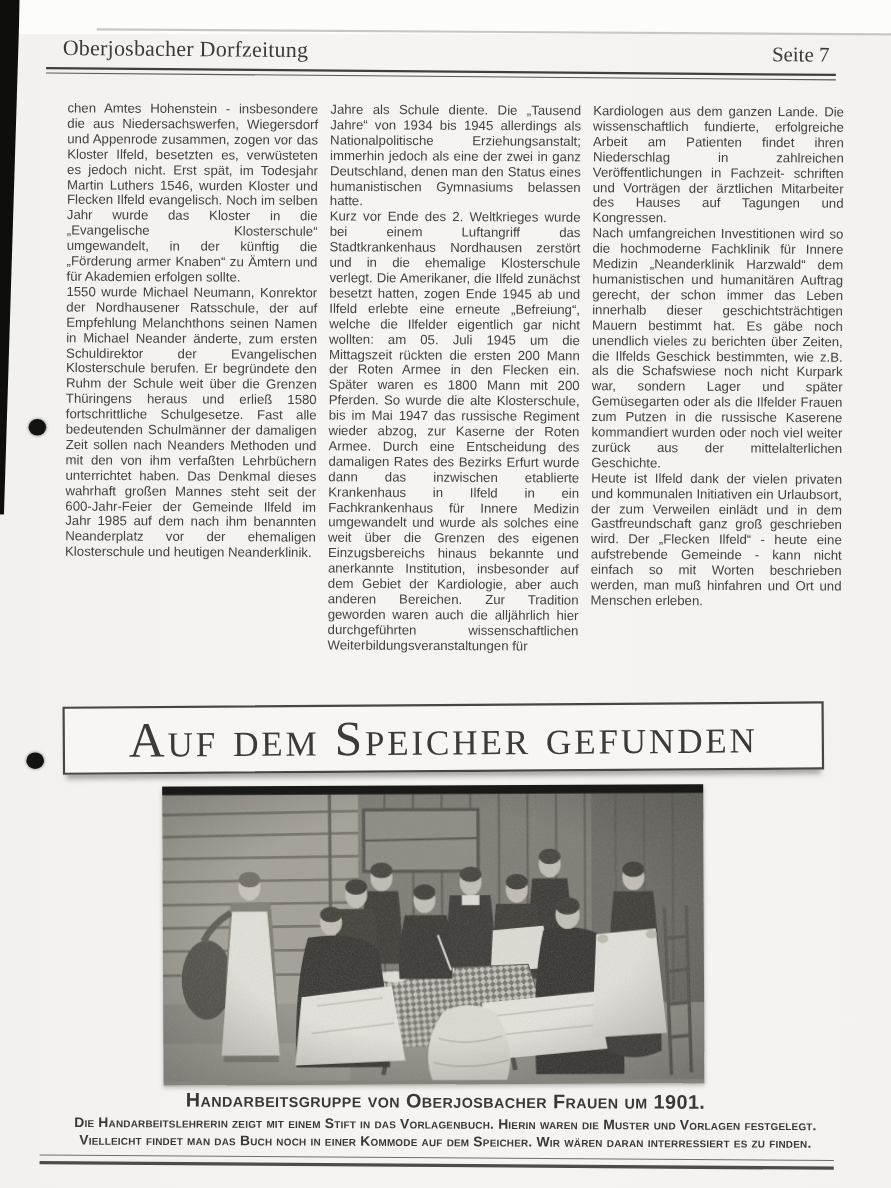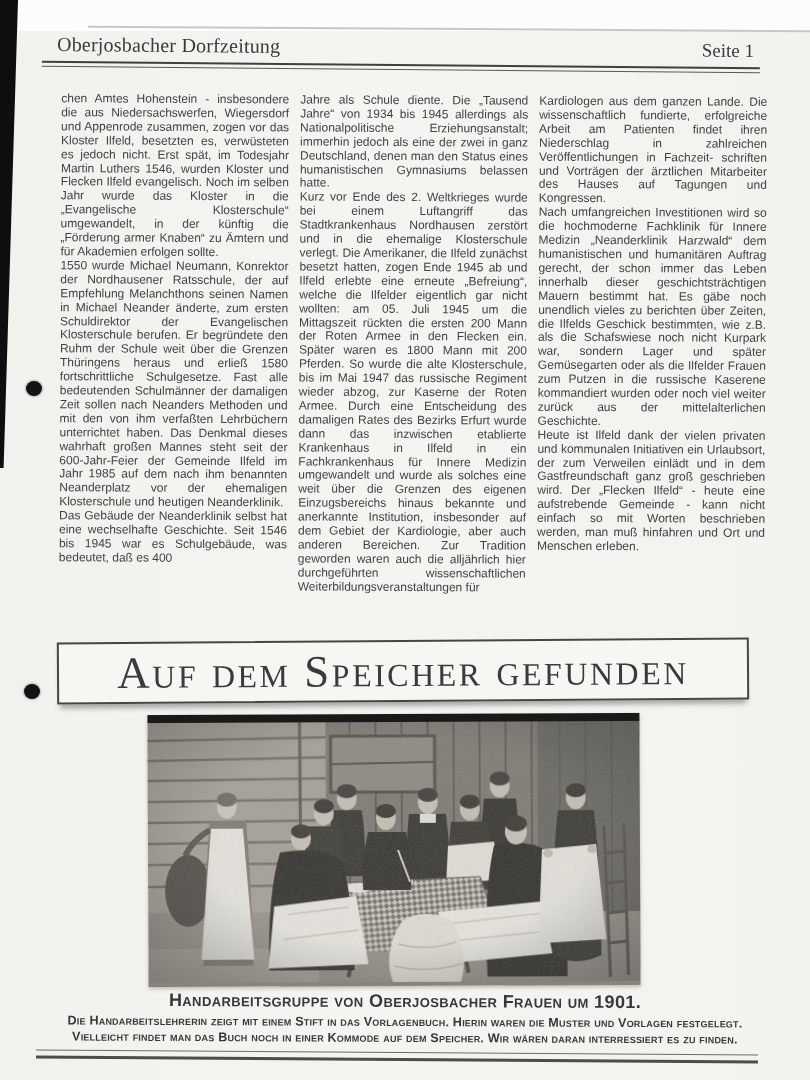--- a/index.html
+++ b/index.html
@@ -94,30 +94,29 @@
 
 <div class="paper"></div>
 <div class="page-edge"></div>
 <div class="corner-wedge"></div>
 <div class="hole hole-1"></div>
 <div class="hole hole-2"></div>
 
 <div class="header">
   <div class="header-row">
     <span class="masthead">Oberjosbacher Dorfzeitung</span>
-    <span class="page-num">Seite 1</span>
+    <span class="page-num">Seite 7</span>
   </div>
   <div class="header-rule"></div>
 </div>
 
 <div class="columns">
   <div class="col">
     <p>chen Amtes Hohenstein - insbesondere die aus Niedersachswerfen, Wiegersdorf und Appenrode zusammen, zogen vor das Kloster Ilfeld, besetzten es, verwüsteten es jedoch nicht. Erst spät, im Todesjahr Martin Luthers 1546, wurden Kloster und Flecken Ilfeld evangelisch. Noch im selben Jahr wurde das Kloster in die „Evangelische Klosterschule“ umgewandelt, in der künftig die „Förderung armer Knaben“ zu Ämtern und für Akademien erfolgen sollte.</p>
     <p>1550 wurde Michael Neumann, Konrektor der Nordhausener Ratsschule, der auf Empfehlung Melanchthons seinen Namen in Michael Neander änderte, zum ersten Schuldirektor der Evangelischen Klosterschule berufen. Er begründete den Ruhm der Schule weit über die Grenzen Thüringens heraus und erließ 1580 fortschrittliche Schulgesetze. Fast alle bedeutenden Schulmänner der damaligen Zeit sollen nach Neanders Methoden und mit den von ihm verfaßten Lehrbüchern unterrichtet haben. Das Denkmal dieses wahrhaft großen Mannes steht seit der 600-Jahr-Feier der Gemeinde Ilfeld im Jahr 1985 auf dem nach ihm benannten Neanderplatz vor der ehemaligen Klosterschule und heutigen Neanderklinik.</p>
-    <p>Das Gebäude der Neanderklinik selbst hat eine wechselhafte Geschichte. Seit 1546 bis 1945 war es Schulgebäude, was bedeutet, daß es 400</p>
   </div>
   <div class="col">
     <p>Jahre als Schule diente. Die „Tausend Jahre“ von 1934 bis 1945 allerdings als Nationalpolitische Erziehungsanstalt; immerhin jedoch als eine der zwei in ganz Deutschland, denen man den Status eines humanistischen Gymnasiums belassen hatte.</p>
     <p>Kurz vor Ende des 2. Weltkrieges wurde bei einem Luftangriff das Stadtkrankenhaus Nordhausen zerstört und in die ehemalige Klosterschule verlegt. Die Amerikaner, die Ilfeld zunächst besetzt hatten, zogen Ende 1945 ab und Ilfeld erlebte eine erneute „Befreiung“, welche die Ilfelder eigentlich gar nicht wollten: am 05. Juli 1945 um die Mittagszeit rückten die ersten 200 Mann der Roten Armee in den Flecken ein. Später waren es 1800 Mann mit 200 Pferden. So wurde die alte Klosterschule, bis im Mai 1947 das russische Regiment wieder abzog, zur Kaserne der Roten Armee. Durch eine Entscheidung des damaligen Rates des Bezirks Erfurt wurde dann das inzwischen etablierte Krankenhaus in Ilfeld in ein Fachkrankenhaus für Innere Medizin umgewandelt und wurde als solches eine weit über die Grenzen des eigenen Einzugsbereichs hinaus bekannte und anerkannte Institution, insbesonder auf dem Gebiet der Kardiologie, aber auch anderen Bereichen. Zur Tradition geworden waren auch die alljährlich hier durchgeführten wissenschaftlichen Weiterbildungsveranstaltungen für</p>
   </div>
   <div class="col">
     <p>Kardiologen aus dem ganzen Lande. Die wissenschaftlich fundierte, erfolgreiche Arbeit am Patienten findet ihren Niederschlag in zahlreichen Veröffentlichungen in Fachzeit- schriften und Vorträgen der ärztlichen Mitarbeiter des Hauses auf Tagungen und Kongressen.</p>
     <p>Nach umfangreichen Investitionen wird so die hochmoderne Fachklinik für Innere Medizin „Neanderklinik Harzwald“ dem humanistischen und humanitären Auftrag gerecht, der schon immer das Leben innerhalb dieser geschichtsträchtigen Mauern bestimmt hat. Es gäbe noch unendlich vieles zu berichten über Zeiten, die Ilfelds Geschick bestimmten, wie z.B. als die Schafswiese noch nicht Kurpark war, sondern Lager und später Gemüsegarten oder als die Ilfelder Frauen zum Putzen in die russische Kaserene kommandiert wurden oder noch viel weiter zurück aus der mittelalterlichen Geschichte.</p>
     <p>Heute ist Ilfeld dank der vielen privaten und kommunalen Initiativen ein Urlaubsort, der zum Verweilen einlädt und in dem Gastfreundschaft ganz groß geschrieben wird. Der „Flecken Ilfeld“ - heute eine aufstrebende Gemeinde - kann nicht einfach so mit Worten beschrieben werden, man muß hinfahren und Ort und Menschen erleben.</p>
   </div>

